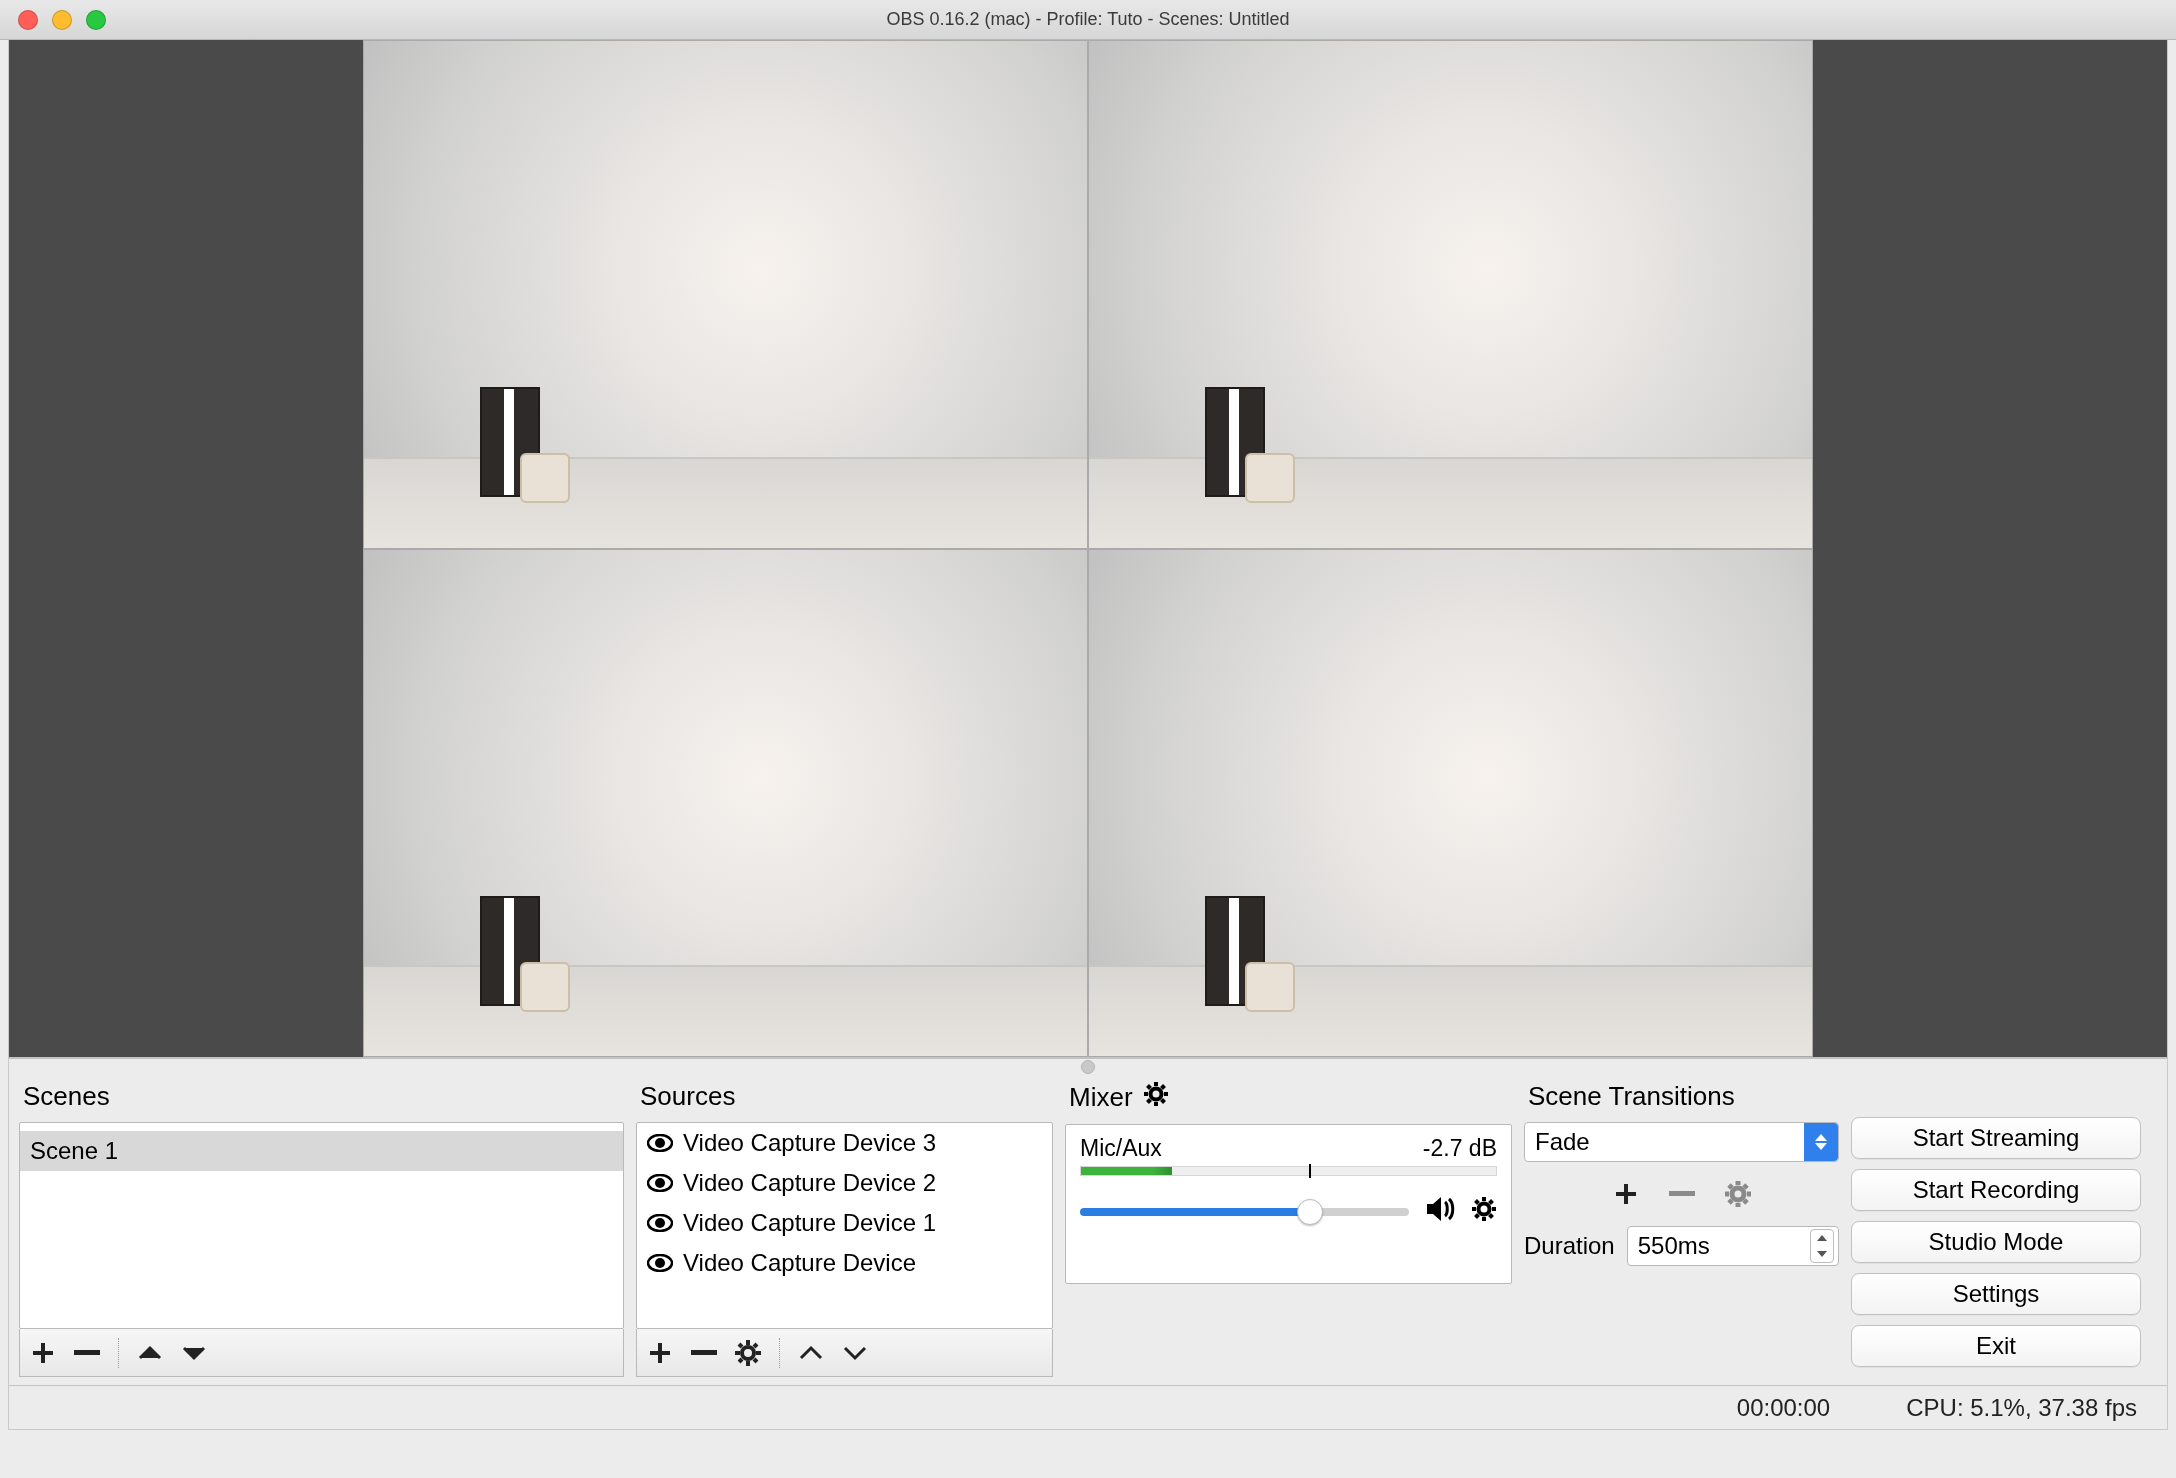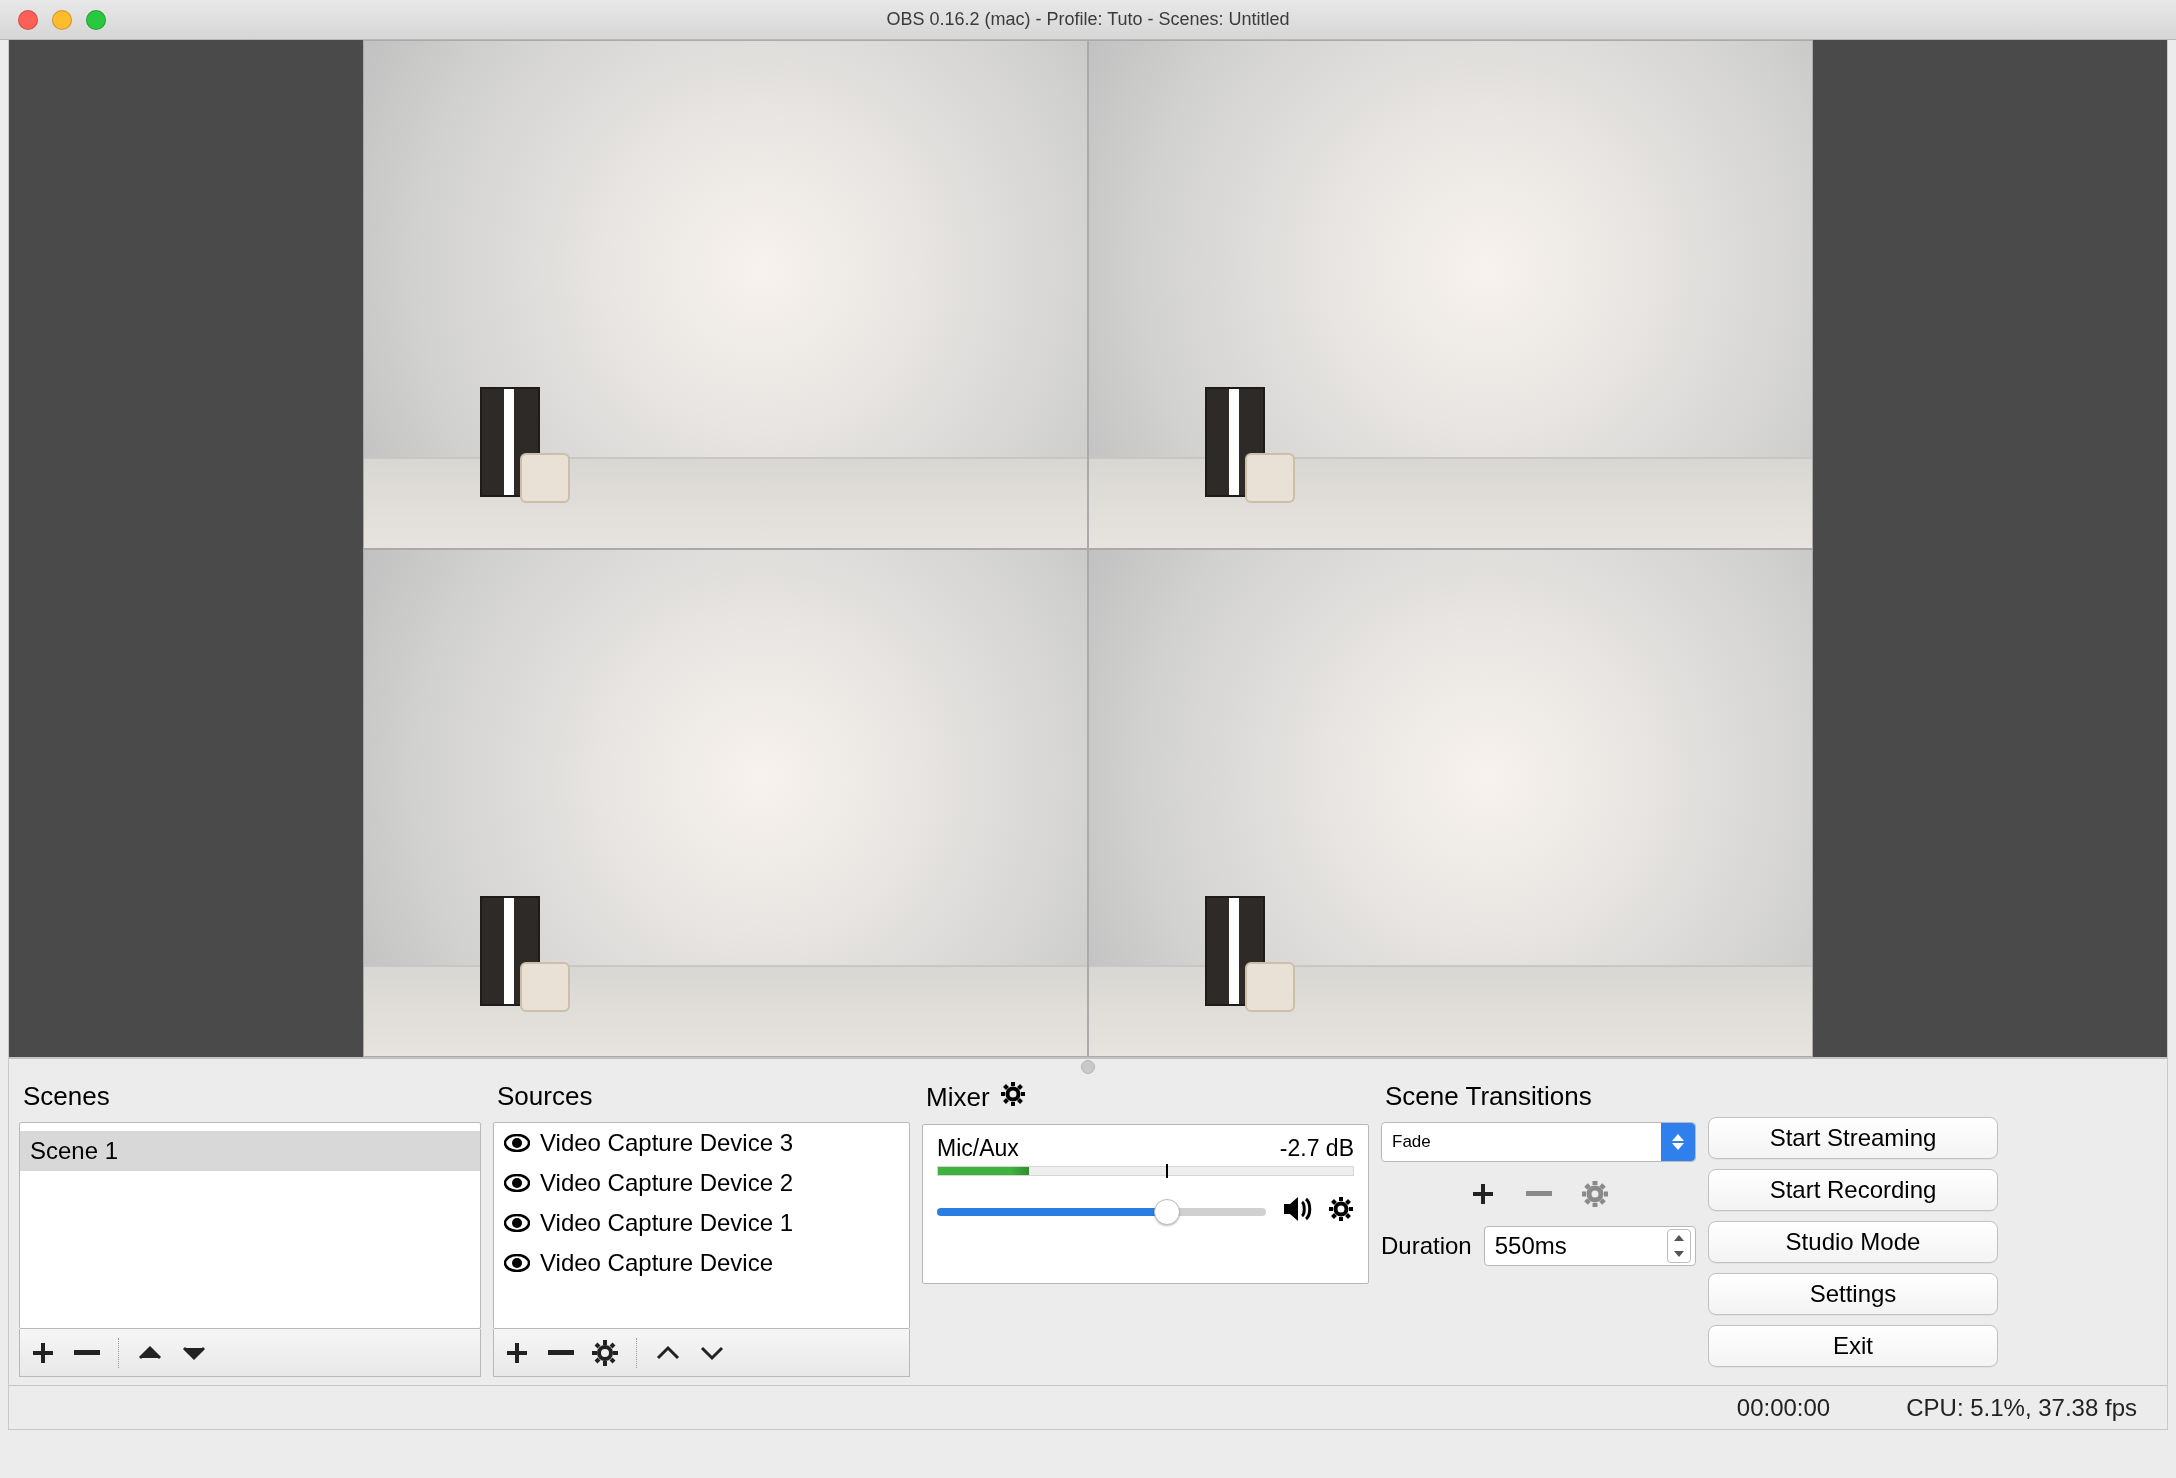--- a/index.html
+++ b/index.html
@@ -160,21 +160,21 @@
     margin:0 2px;
   }
   .tool-btn{
     min-width:30px;height:36px;
     display:flex;align-items:center;justify-content:center;
     cursor:pointer;
   }
   .tool-btn svg{display:block}
 
   
-  .p-scenes{ width:462px; }
+  .p-scenes{ width:605px; }
   .p-scenes .listbox{height:165px;}
 
   
   .p-sources{ width:417px; }
   .p-sources .listbox{height:165px;}
 
   
   .p-mixer{ width:447px; }
   .mixer-box{
     background:#fff;
@@ -212,21 +212,21 @@
     background:#fff;border:1px solid #bcbcbc;
     box-shadow:0 1px 2px rgba(0,0,0,.25);
   }
 
   
   .p-trans{ width:315px; }
   .select{
     height:40px;background:#fff;
     border:1px solid #b9b9b9;border-radius:4px;
     display:flex;align-items:center;justify-content:space-between;
-    padding:0 0 0 10px;font-size:17px;
+    padding:0 0 0 10px;font-size:24px;
   }
   .select .chev{
     width:34px;height:38px;
     background:#2f80ec;
     border-radius:0 4px 4px 0;
     display:flex;flex-direction:column;align-items:center;justify-content:center;
     gap:2px;
   }
   .select .chev .tri{width:0;height:0;border-left:6px solid transparent;border-right:6px solid transparent;}
   .select .chev .up{border-bottom:7px solid #fff;}

